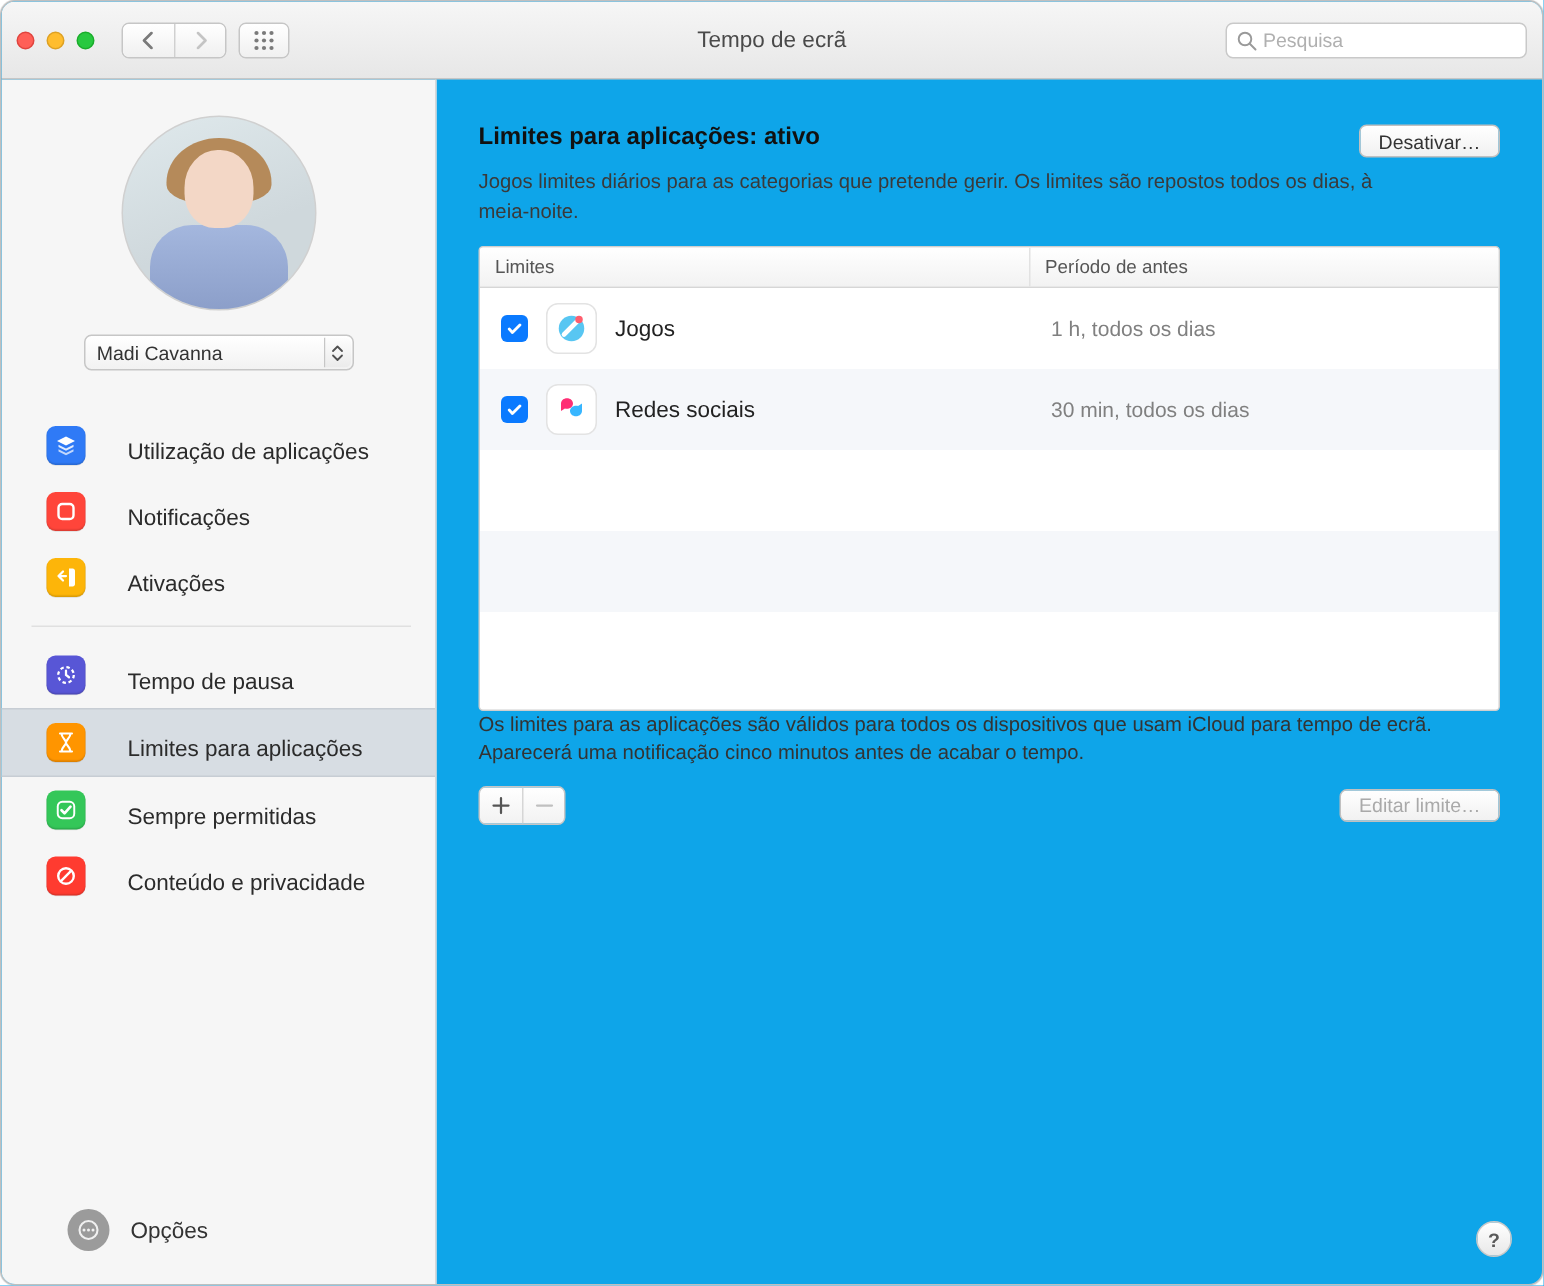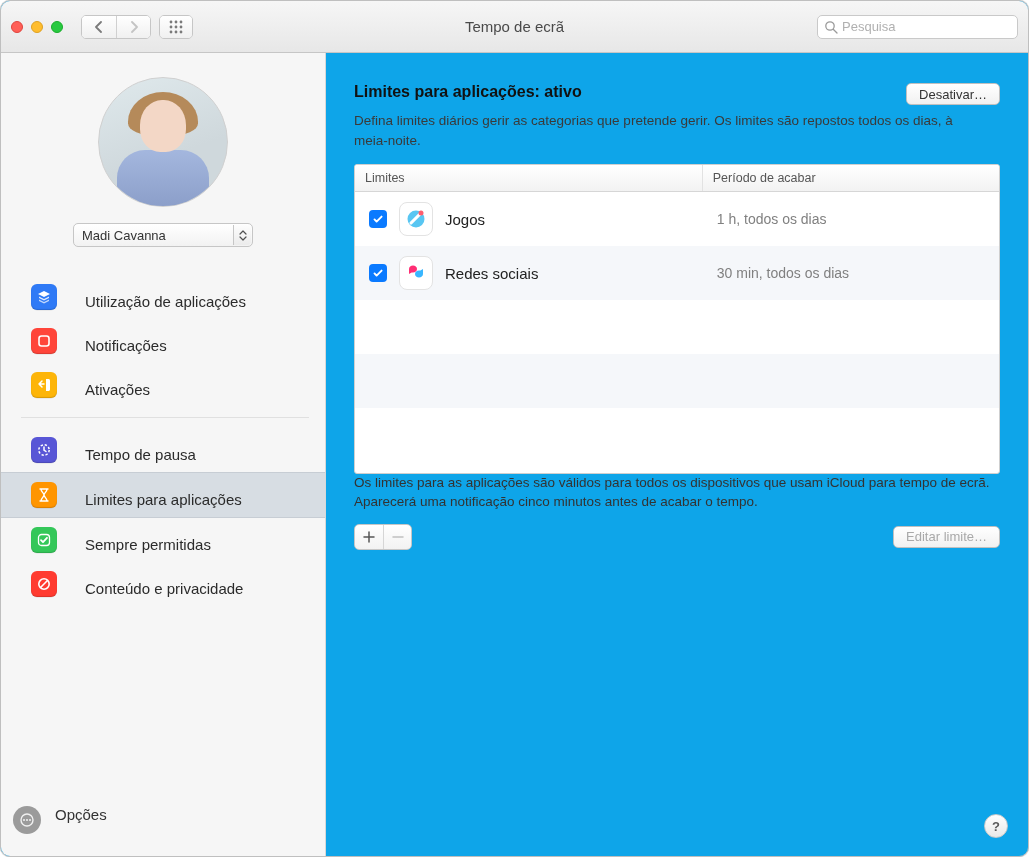--- a/index.html
+++ b/index.html
@@ -82,21 +82,21 @@
     font-size:13px; width:100%;
     color:#333;
   }
   .searchwrap input::placeholder { color:#b0b0b0; }
 
   
   .body { flex:1; display:flex; min-height:0; }
 
   
   .sidebar {
-    width: 325px;
+    width: 290px;
     background: #f6f6f6;
     border-right: 1px solid #d8d8d8;
     display:flex; flex-direction:column;
     padding-top: 24px;
   }
   .avatar {
     width:130px; height:130px; border-radius:50%;
     background: linear-gradient(160deg,#dfe9ec 0%,#cfd8dc 60%);
     margin: 0 auto 10px;
     border: 1px solid #d0d0d0;
@@ -179,22 +179,23 @@
   .ico.red    { background:#ff453a; }
   .ico.yellow { background:#fdb509; }
   .ico.purple { background:#5856d6; }
   .ico.orange { background:#ff9500; }
   .ico.green  { background:#34c759; }
   .ico.crimson{ background:#ff3b30; }
 
   .sidebar-footer {
     margin-top:auto;
     padding: 16px 12px 22px;
-    display:flex; gap:14px;
+    display:flex; align-items:center; gap:14px;
     font-size:15px;
+    margin-left:32px;
   }
   .sidebar-footer .fo-ico{
     width:28px;height:28px;border-radius:50%;
     background:#9b9b9b;
     display:flex;align-items:center;justify-content:center;
     color:#f0f0f0;
   }
 
   
   .main { flex:1; padding: 30px 28px 24px; display:flex; flex-direction:column; min-width:0;}
@@ -447,26 +448,26 @@
     </div>
 
     <div class="main">
 
       <div class="hdrrow">
         <h2>
           <span>Limites para aplicações: </span><span class="status-on">ativo</span>
         </h2>
         <div class="btn ml-auto">Desativar…</div>
       </div>
-      <p class="subtitle">Defina limites diários gerir as categorias que pretende gerir. Os limites são repostos todos os dias, à meia-noite.</p>
+      <p class="subtitle">Jogos limites diários para as categorias que pretende gerir. Os limites são repostos todos os dias, à meia-noite.</p>
 
       <div class="table">
         <div class="thead">
           <div>Limites</div>
-          <div>Período de acabar</div>
+          <div>Período de antes</div>
         </div>
         <div class="tbody">
           <div class="trow">
             <div class="tc1">
               <span class="cbx">
                 <svg width="12" height="12" viewBox="0 0 12 12">
                     <path d="M2.5 6.4l2.1 2.2L9.6 3.6" fill="none" stroke="#fff" stroke-width="1.9" stroke-linecap="round" stroke-linejoin="round"></path>
                   </svg>
               </span>
               <span class="appico">

